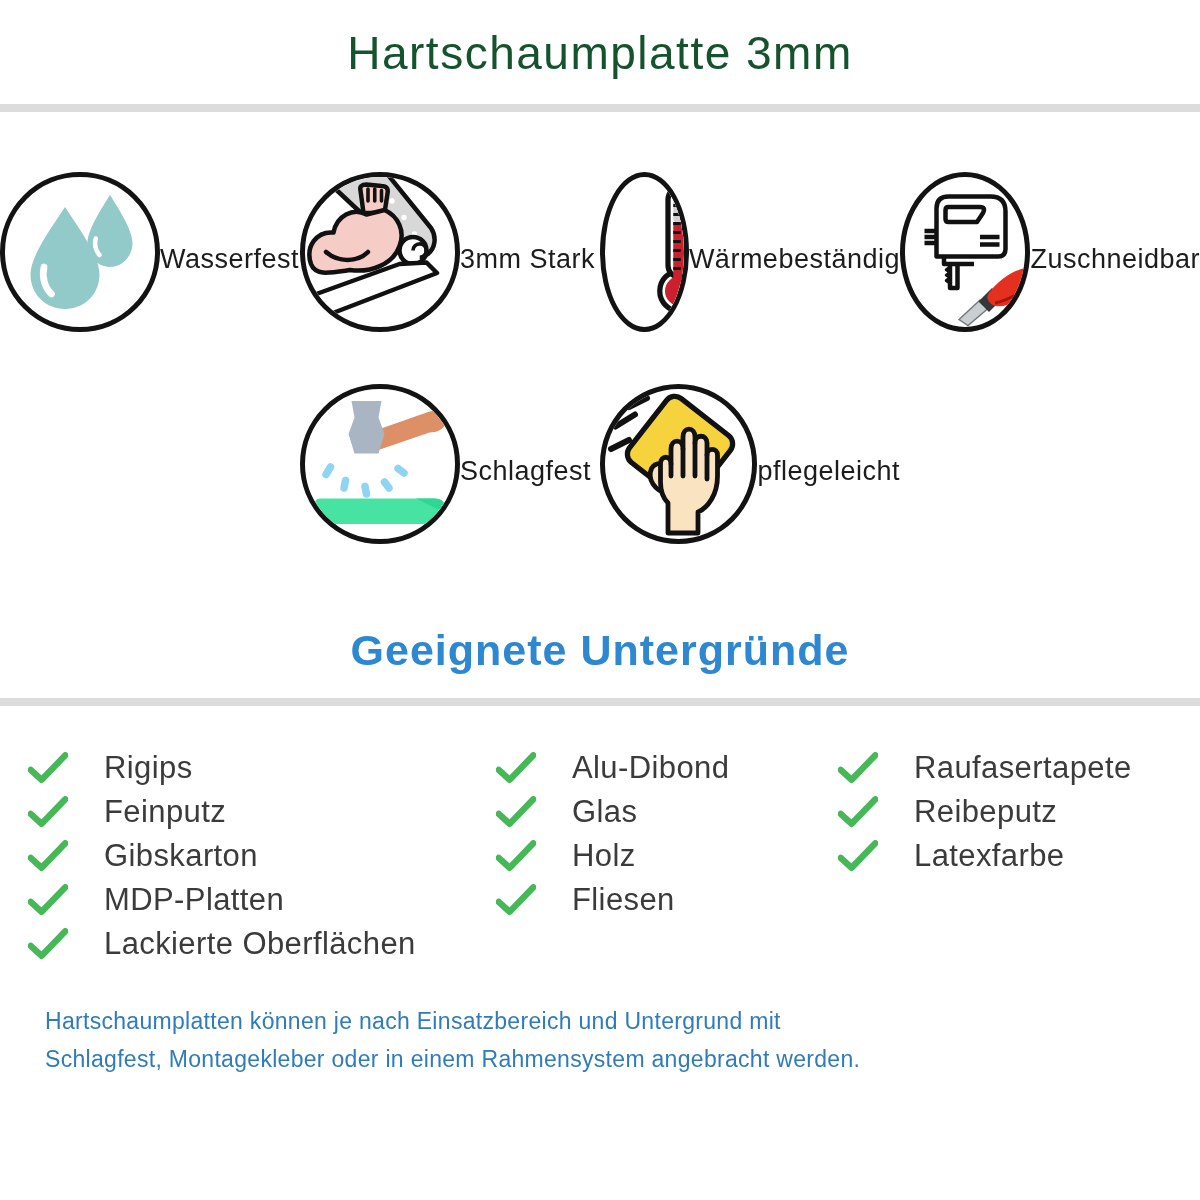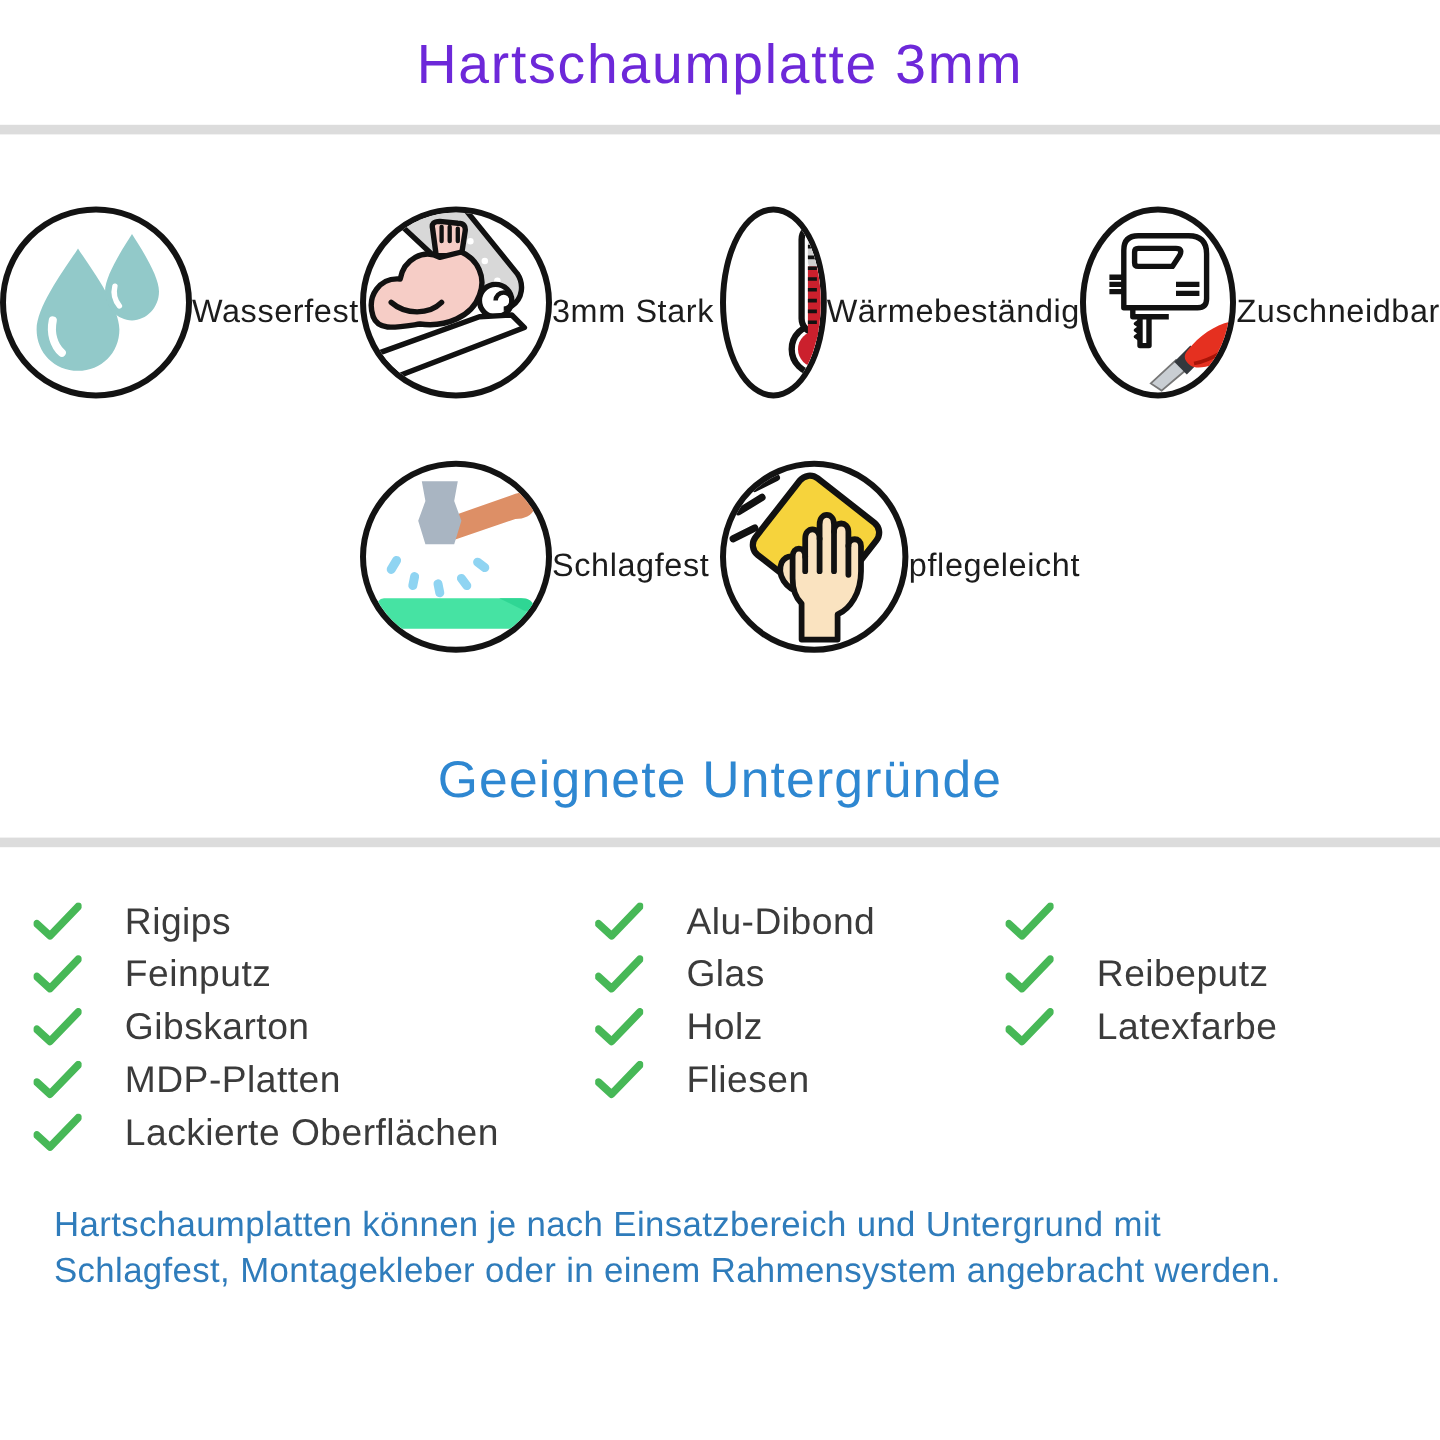--- a/index.html
+++ b/index.html
@@ -7,21 +7,21 @@
     width: 1200px; height: 1200px;
     background: #ffffff;
     font-family: "Liberation Sans", sans-serif;
     overflow: hidden;
   }
   .page-title {
     padding-top: 26px;
     text-align: center;
     font-size: 46px;
     letter-spacing: 1.5px;
-    color: #6d28d9;
+    color: #14532d;
     font-weight: normal;
     height: 56px;
   }
   .divider { height: 8px; background: #dcdcdc; width: 100%; }
   .divider-1 { margin-top: 22px; }
   .divider-2 { margin-top: 16px; }
 
   .feature-row { display: flex; justify-content: center; }
   .feature-row-1 { margin-top: 60px; }
   .feature-row-2 { margin-top: 52px; }
@@ -42,41 +42,42 @@
     white-space: nowrap;
   }
 
   .sub-heading {
     margin-top: 82px;
     text-align: center;
     font-size: 43px;
     letter-spacing: 1px;
     color: #2e87d1;
     height: 56px;
+    font-weight: bold;
   }
 
   .substrates {
     display: grid;
     grid-template-columns: 468px 342px auto;
     padding-left: 28px;
     margin-top: 40px;
   }
   .substrate-item { display: flex; align-items: center; height: 44px; }
   .substrate-item svg { width: 40px; height: 32px; flex: 0 0 40px; }
   .substrate-label {
     margin-left: 36px;
     font-size: 31px;
     letter-spacing: 0.4px;
     color: #3b3b3b;
     white-space: nowrap;
   }
 
   .footer-note {
     margin: 36px 0 0 45px;
-    font-size: 29px;
+    font-size: 23px;
     line-height: 38px;
     color: #2f7cbb;
     letter-spacing: 0.3px;
   }
 </style>
 </head>
 <body>
 
 <div class="page-title">Hartschaumplatte 3mm</div>
 <div class="divider divider-1"></div>
@@ -273,20 +274,21 @@
         </svg>
       <span class="substrate-label">Fliesen</span>
     </div>
   </div>
 
   <div>
     <div class="substrate-item">
       <svg viewBox="0 0 44 34">
           <path d="M3 19 L15 30 L41 3" fill="none" stroke="#47b857" stroke-width="7" stroke-linecap="round" stroke-linejoin="round"></path>
         </svg>
+      <span class="substrate-label">Raufasertapete</span>
     </div>
     <div class="substrate-item">
       <svg viewBox="0 0 44 34">
           <path d="M3 19 L15 30 L41 3" fill="none" stroke="#47b857" stroke-width="7" stroke-linecap="round" stroke-linejoin="round"></path>
         </svg>
       <span class="substrate-label">Reibeputz</span>
     </div>
     <div class="substrate-item">
       <svg viewBox="0 0 44 34">
           <path d="M3 19 L15 30 L41 3" fill="none" stroke="#47b857" stroke-width="7" stroke-linecap="round" stroke-linejoin="round"></path>

